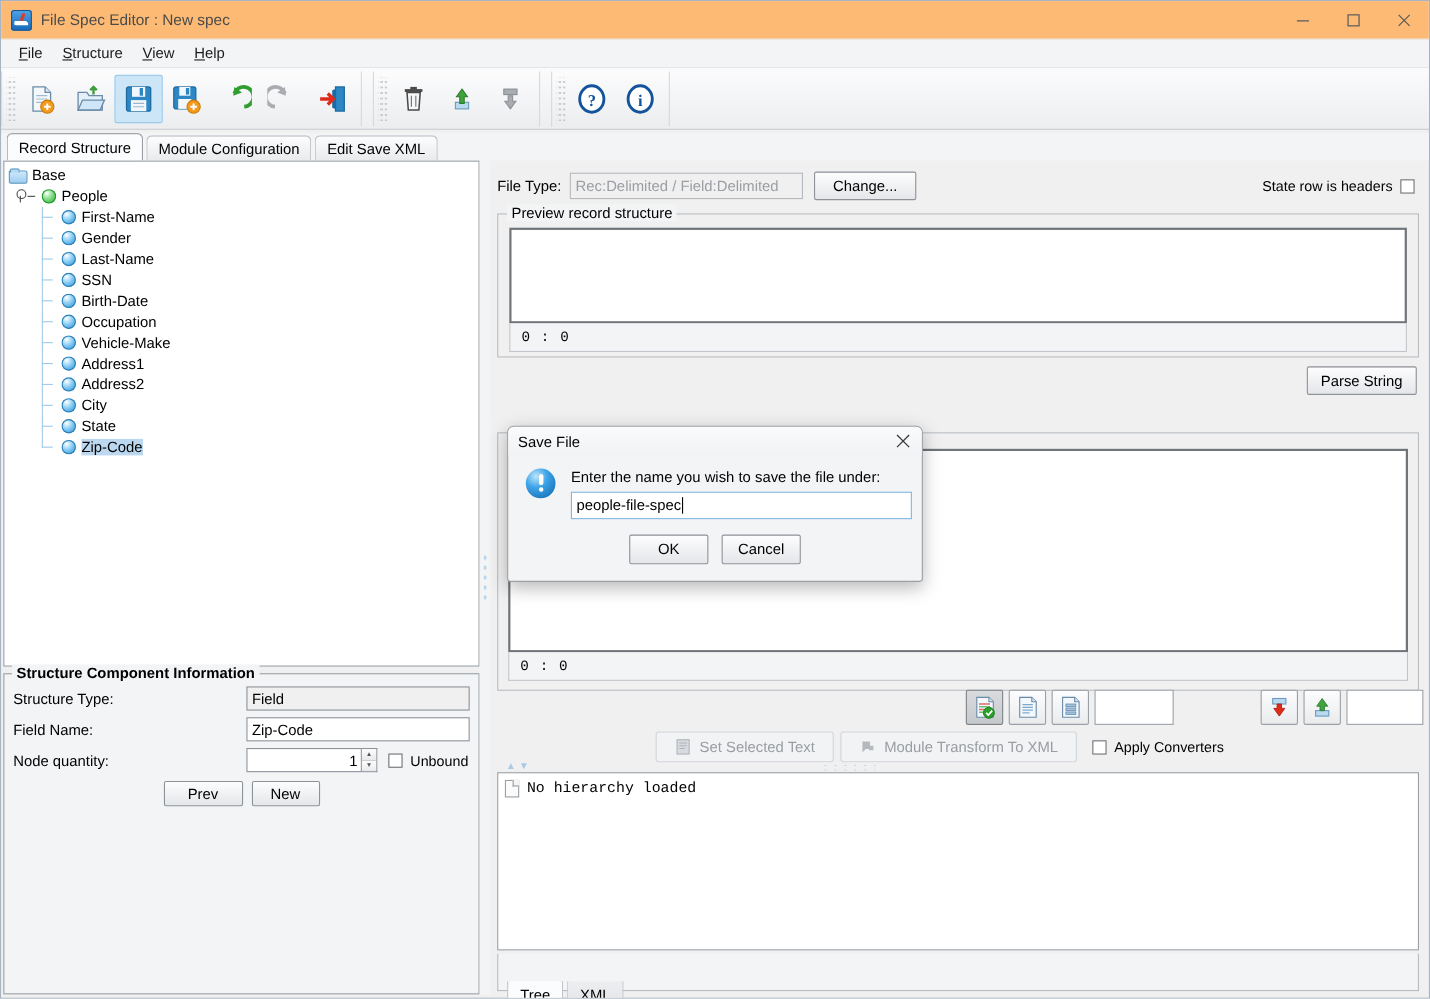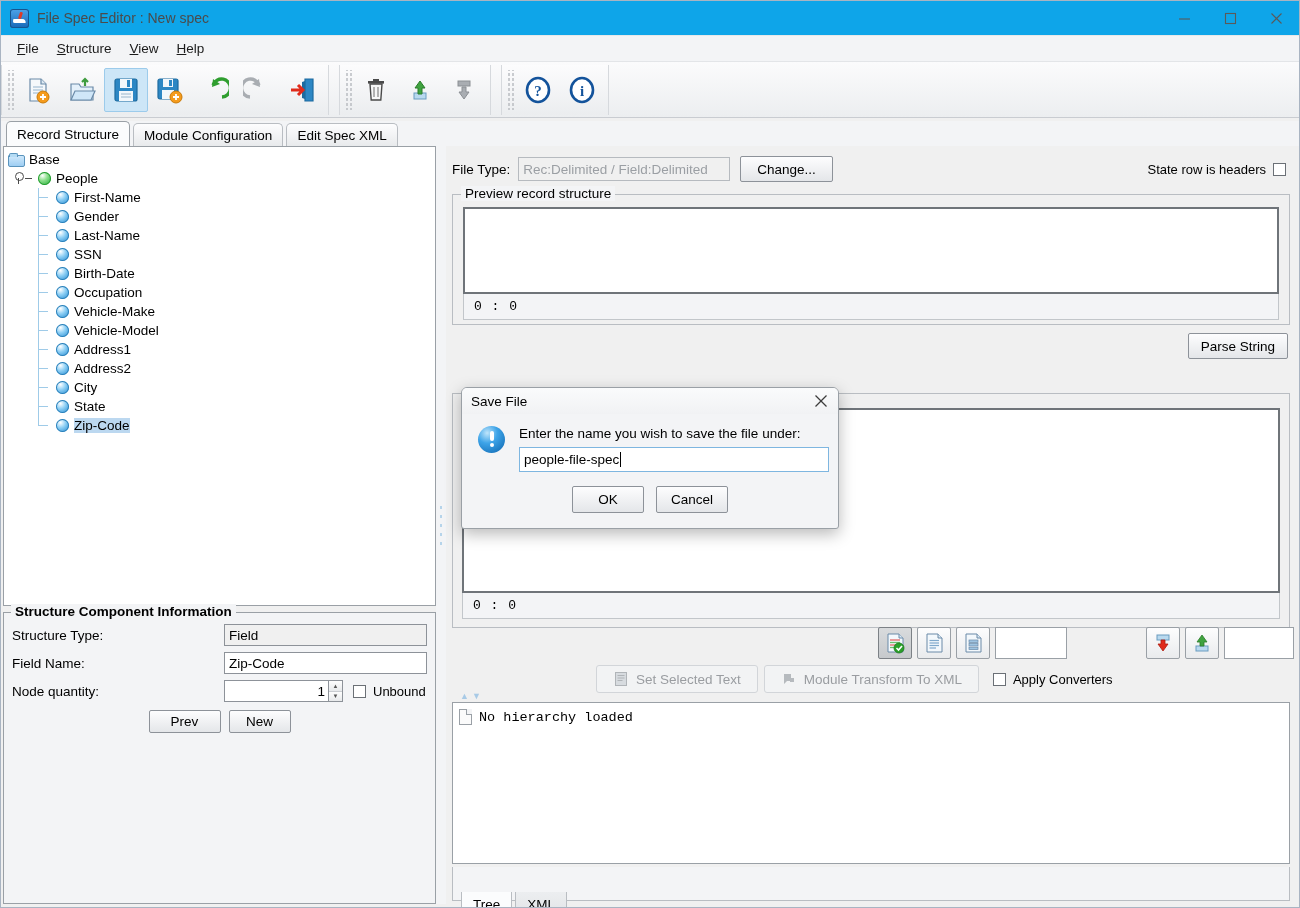--- a/index.html
+++ b/index.html
@@ -16,21 +16,21 @@
     position: relative;
     width: 1300px; height: 908px;
     background: #f0f0f0;
     border: 1px solid #a9b4c2;
     overflow: hidden;
   }
 
   
   .titlebar {
     position: absolute; top: 0; left: 0; right: 0; height: 35px;
-    background: #0ea5e9;
+    background: #fdba74;
     display: flex; align-items: center;
     border-bottom: 1px solid #e6e8ea;
   }
   .app-icon {
     width: 19px; height: 19px; margin-left: 9px; margin-right: 8px;
     border-radius: 3px;
     background: linear-gradient(#4ea3e8, #1669b8);
     position: relative; flex: none;
     box-shadow: inset 0 0 0 1px #15558f;
   }
@@ -529,21 +529,21 @@
           <ellipse cx="15" cy="15" rx="11" ry="12" fill="#fff" stroke="#13539b" stroke-width="2.6"></ellipse>
           <text x="15" y="21" font-size="15" font-family="Liberation Serif, serif" font-weight="bold" fill="#13539b" text-anchor="middle">i</text>
         </svg>
       </div>
     </div>
   </div>
 
   <div class="tabstrip">
     <div class="tab sel">Record Structure</div>
     <div class="tab">Module Configuration</div>
-    <div class="tab">Edit Spec XML</div>
+    <div class="tab">Edit Save XML</div>
   </div>
 
   <div class="main">
 
     <div class="left-pane">
 
       <div class="tree-box">
         <div class="tree">
 
           <div class="tree-row">
@@ -604,27 +604,20 @@
                   <span class="ball"></span>
                 </span>
                 <span class="tree-label">Occupation</span>
               </div>
               <div class="tree-row indent2">
                 <span class="leaf-connect" style="left: 30px;"></span>
                 <span class="tnode-ico">
                   <span class="ball"></span>
                 </span>
                 <span class="tree-label">Vehicle-Make</span>
-              </div>
-              <div class="tree-row indent2">
-                <span class="leaf-connect" style="left: 30px;"></span>
-                <span class="tnode-ico">
-                  <span class="ball"></span>
-                </span>
-                <span class="tree-label">Vehicle-Model</span>
               </div>
               <div class="tree-row indent2">
                 <span class="leaf-connect" style="left: 30px;"></span>
                 <span class="tnode-ico">
                   <span class="ball"></span>
                 </span>
                 <span class="tree-label">Address1</span>
               </div>
               <div class="tree-row indent2">
                 <span class="leaf-connect" style="left: 30px;"></span>

